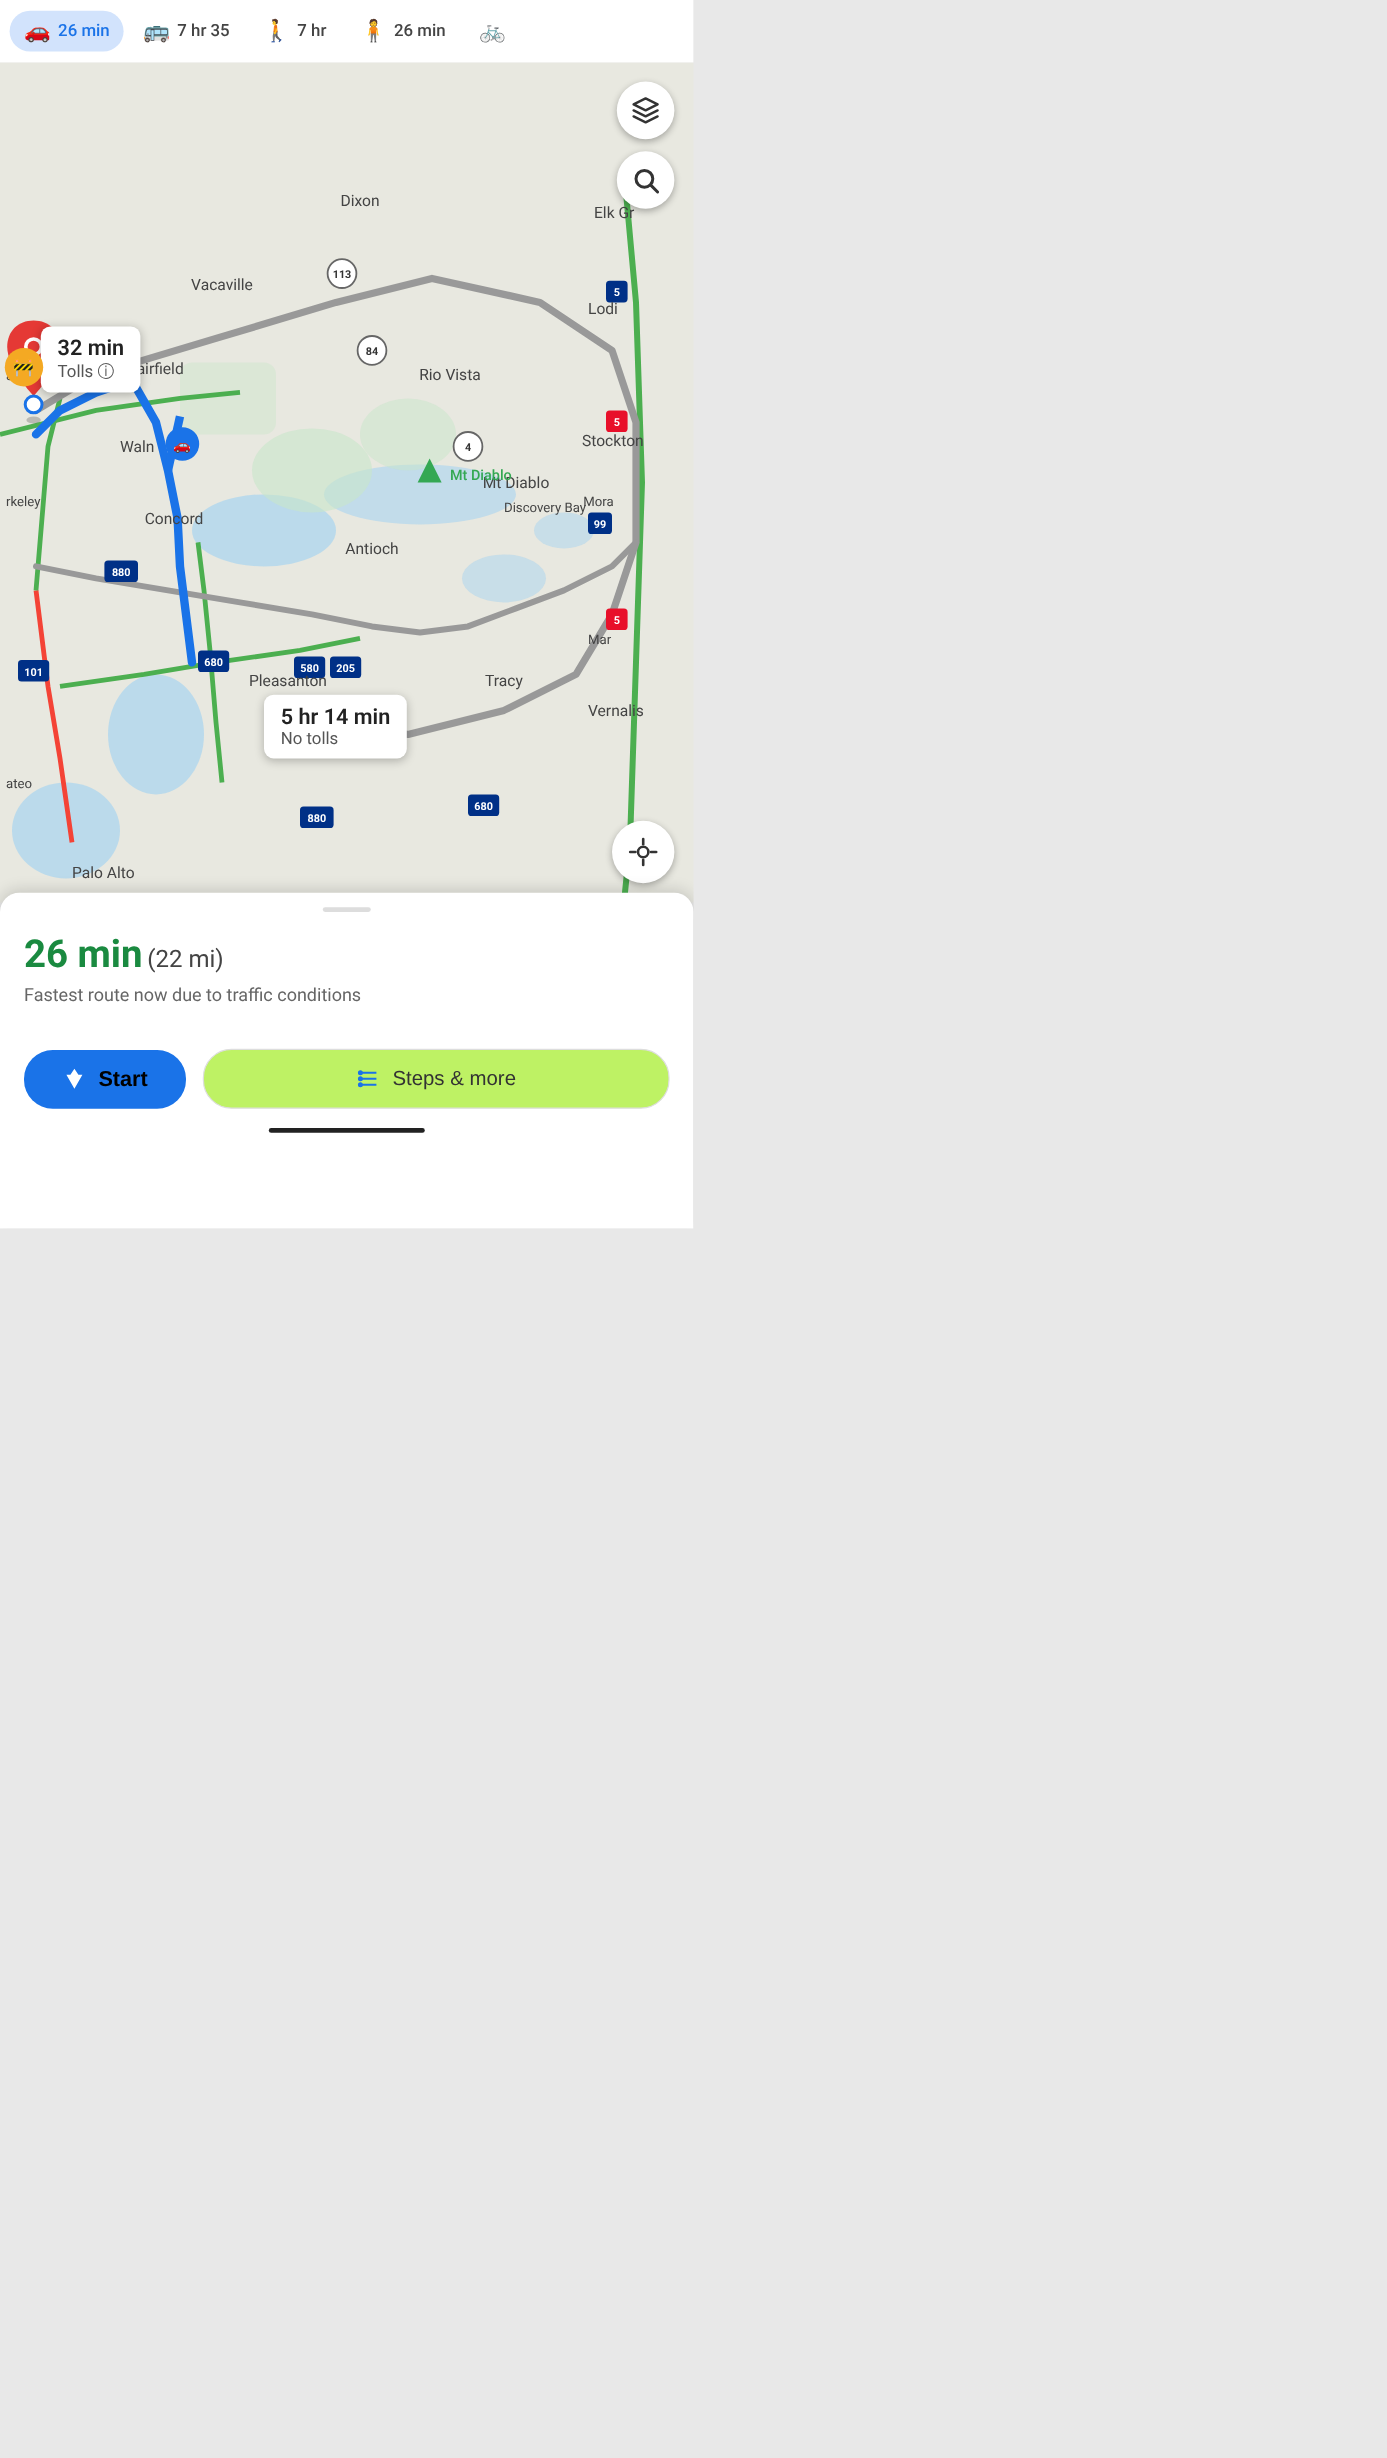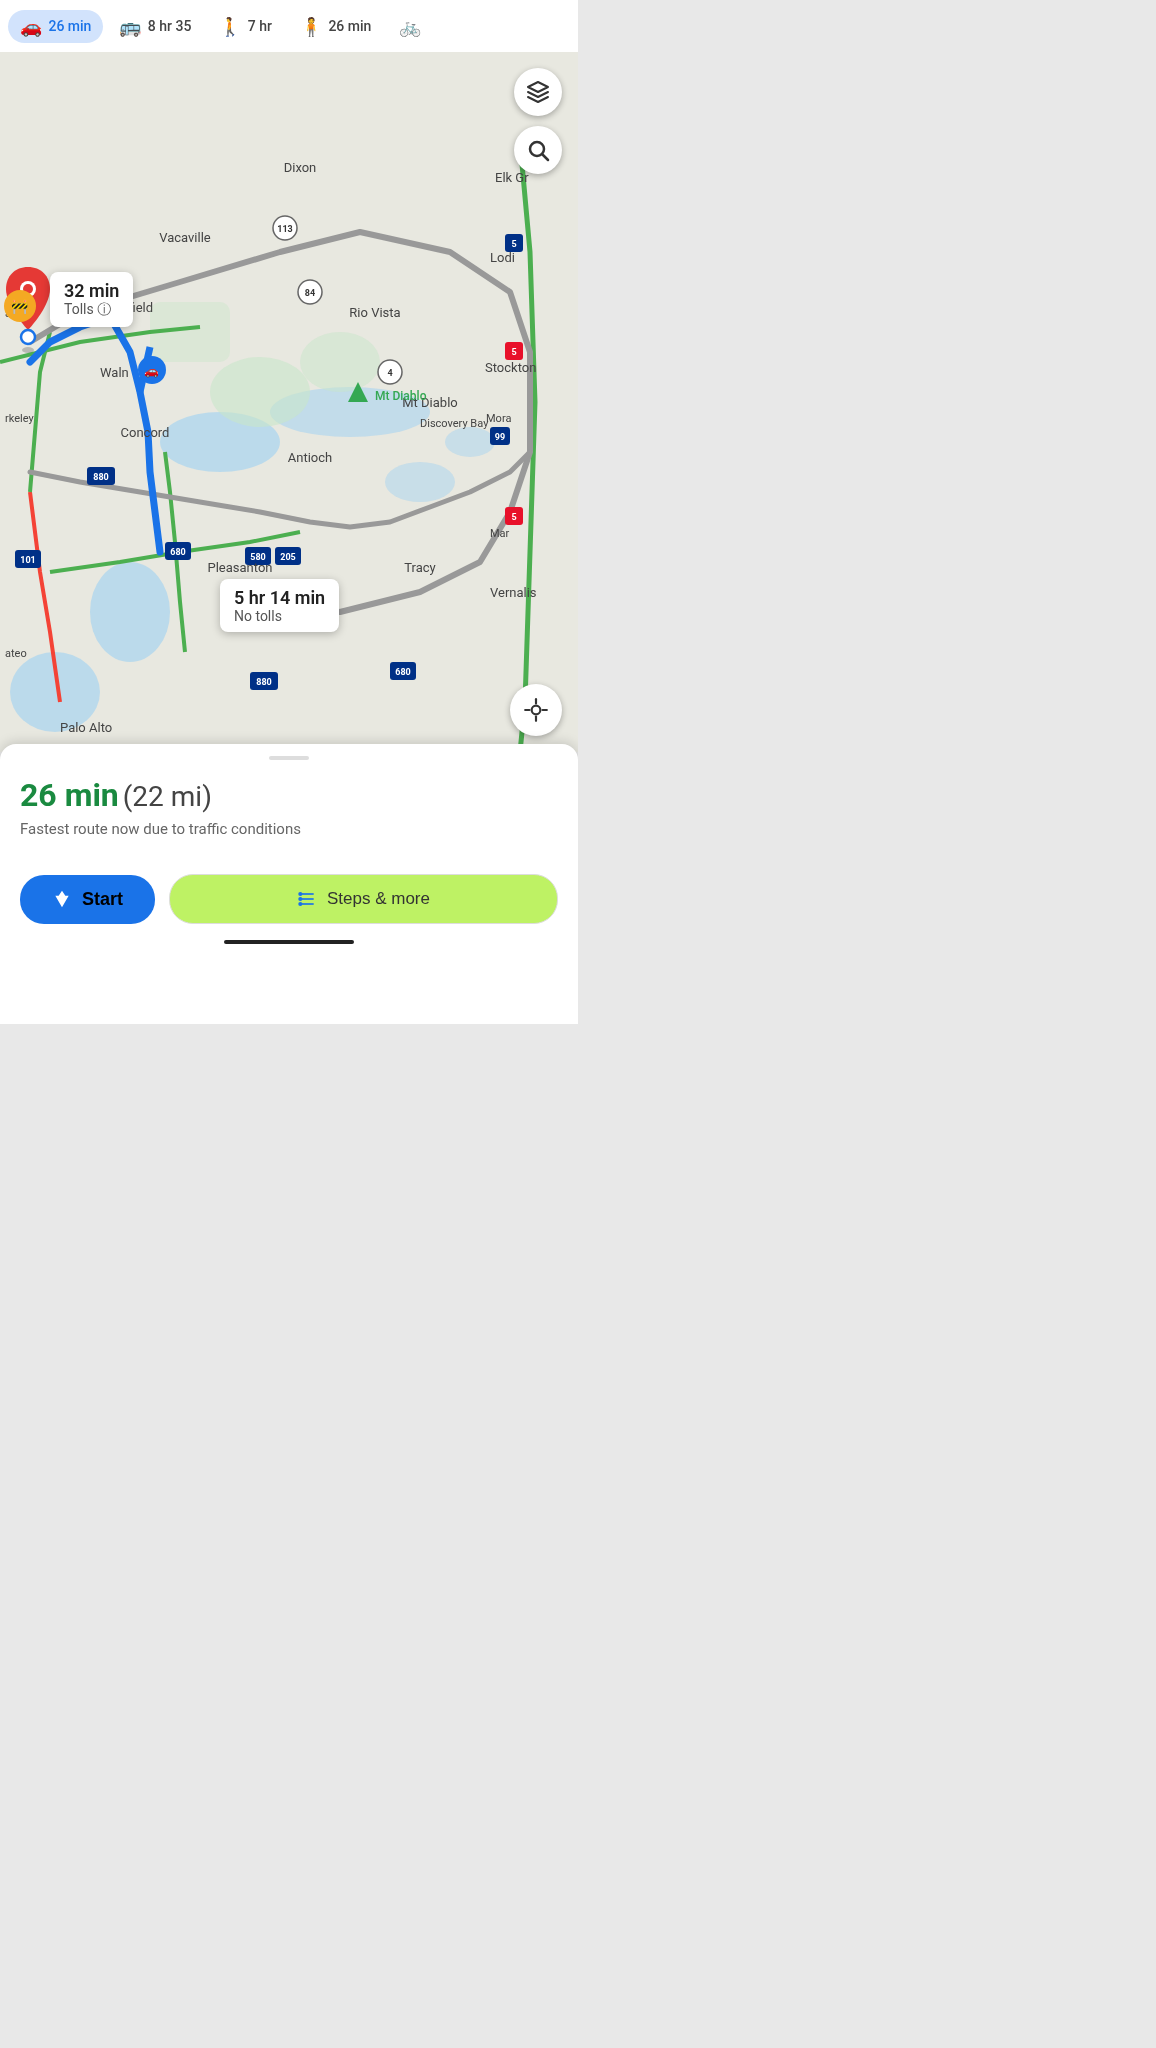--- a/index.html
+++ b/index.html
@@ -122,21 +122,21 @@
     .route-popup .detail {
       font-size: 14px;
       color: #555;
       display: flex;
       align-items: flex-end;
       gap: 4px;
     }
 
     .popup-tolls {
       top: 220px;
-      left: 50px;
+      left: 34px;
     }
 
     .popup-no-tolls {
       bottom: 120px;
       left: 220px;
     }
 
     
     .construction-icon {
       position: absolute;
@@ -175,21 +175,21 @@
     }
 
     .route-duration {
       font-size: 32px;
       font-weight: 700;
       color: #1a8a40;
       display: inline;
     }
 
     .route-distance {
-      font-size: 28px;
+      font-size: 20px;
       color: #444;
       font-weight: 400;
       text-align: right;
     }
 
     .route-subtitle {
       font-size: 15px;
       color: #666;
       margin-top: 6px;
       margin-bottom: 36px;
@@ -243,21 +243,21 @@
 </head>
 <body>
 
 <div class="transport-bar">
   <div class="transport-item active">
     <span class="transport-icon">🚗</span>
     <span>26 min</span>
   </div>
   <div class="transport-item inactive">
     <span class="transport-icon">🚌</span>
-    <span>8 hr 35</span>
+    <span>7 hr 35</span>
   </div>
   <div class="transport-item inactive">
     <span class="transport-icon">🚶</span>
     <span>7 hr</span>
   </div>
   <div class="transport-item inactive">
     <span class="transport-icon">🧍</span>
     <span>26 min</span>
   </div>
   <div class="transport-item inactive">

